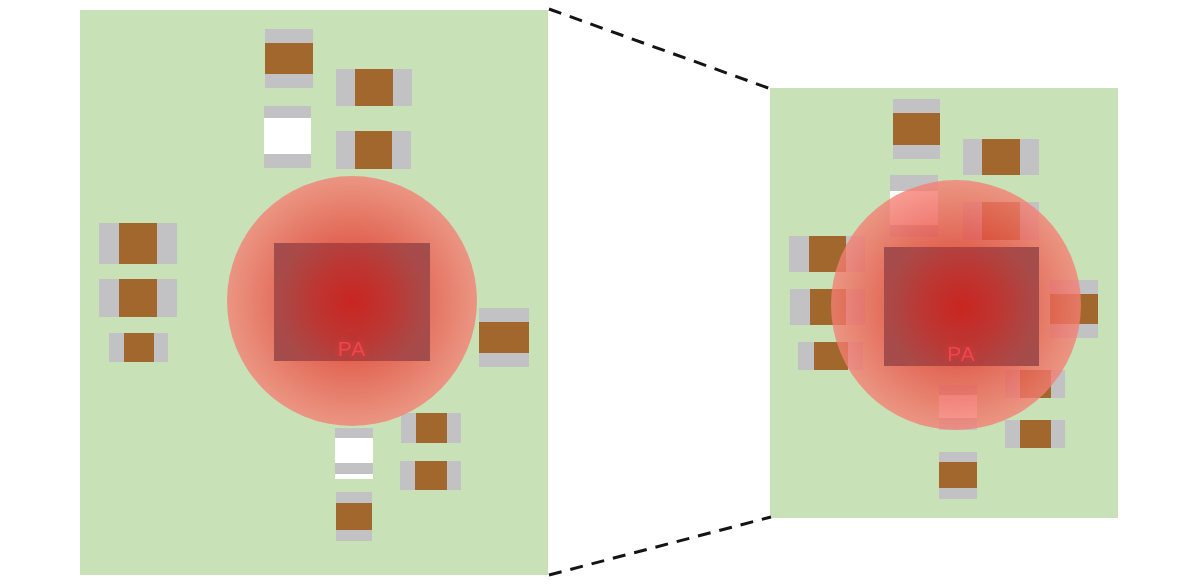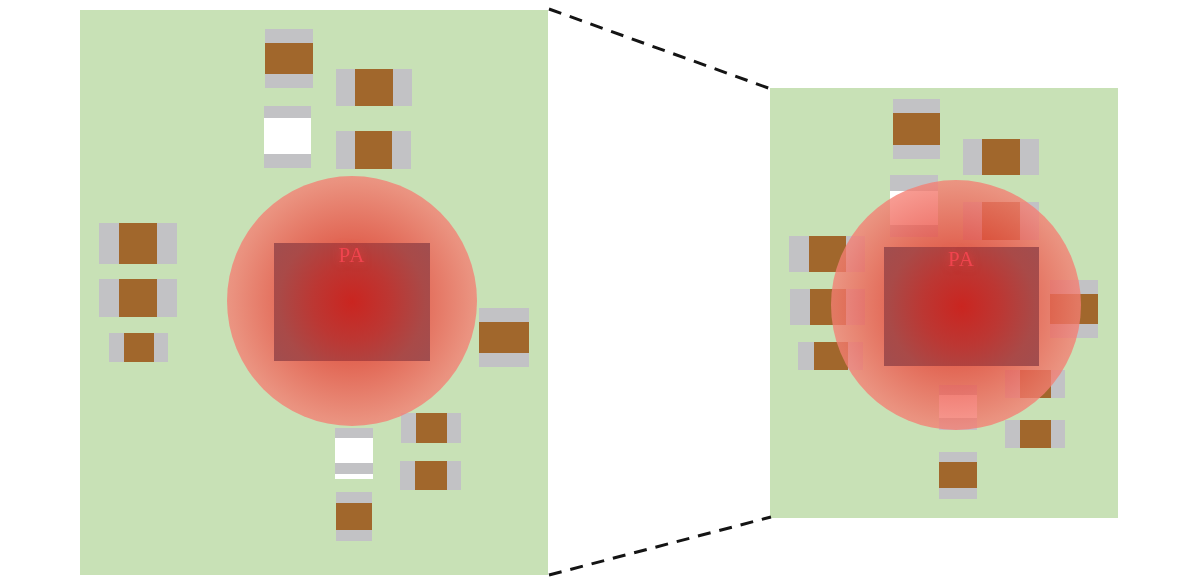--- a/index.html
+++ b/index.html
@@ -32,23 +32,22 @@
   .stripe { flex-grow: 1; }
   .heat-zone {
     position: absolute;
     border-radius: 50%;
     z-index: 3;
   }
   .pa-chip {
     position: absolute;
     z-index: 4;
     display: flex;
-    align-items: flex-start;
+    align-items: flex-end;
     justify-content: center;
-    font-family: Liberation Serif, serif;
   }
   .pa-chip-label {
     font-size: 21px;
     letter-spacing: 1px;
     text-shadow: 0 0 8px rgba(255, 70, 70, 0.55);
     user-select: none;
   }
 </style>
 </head>
 <body>

